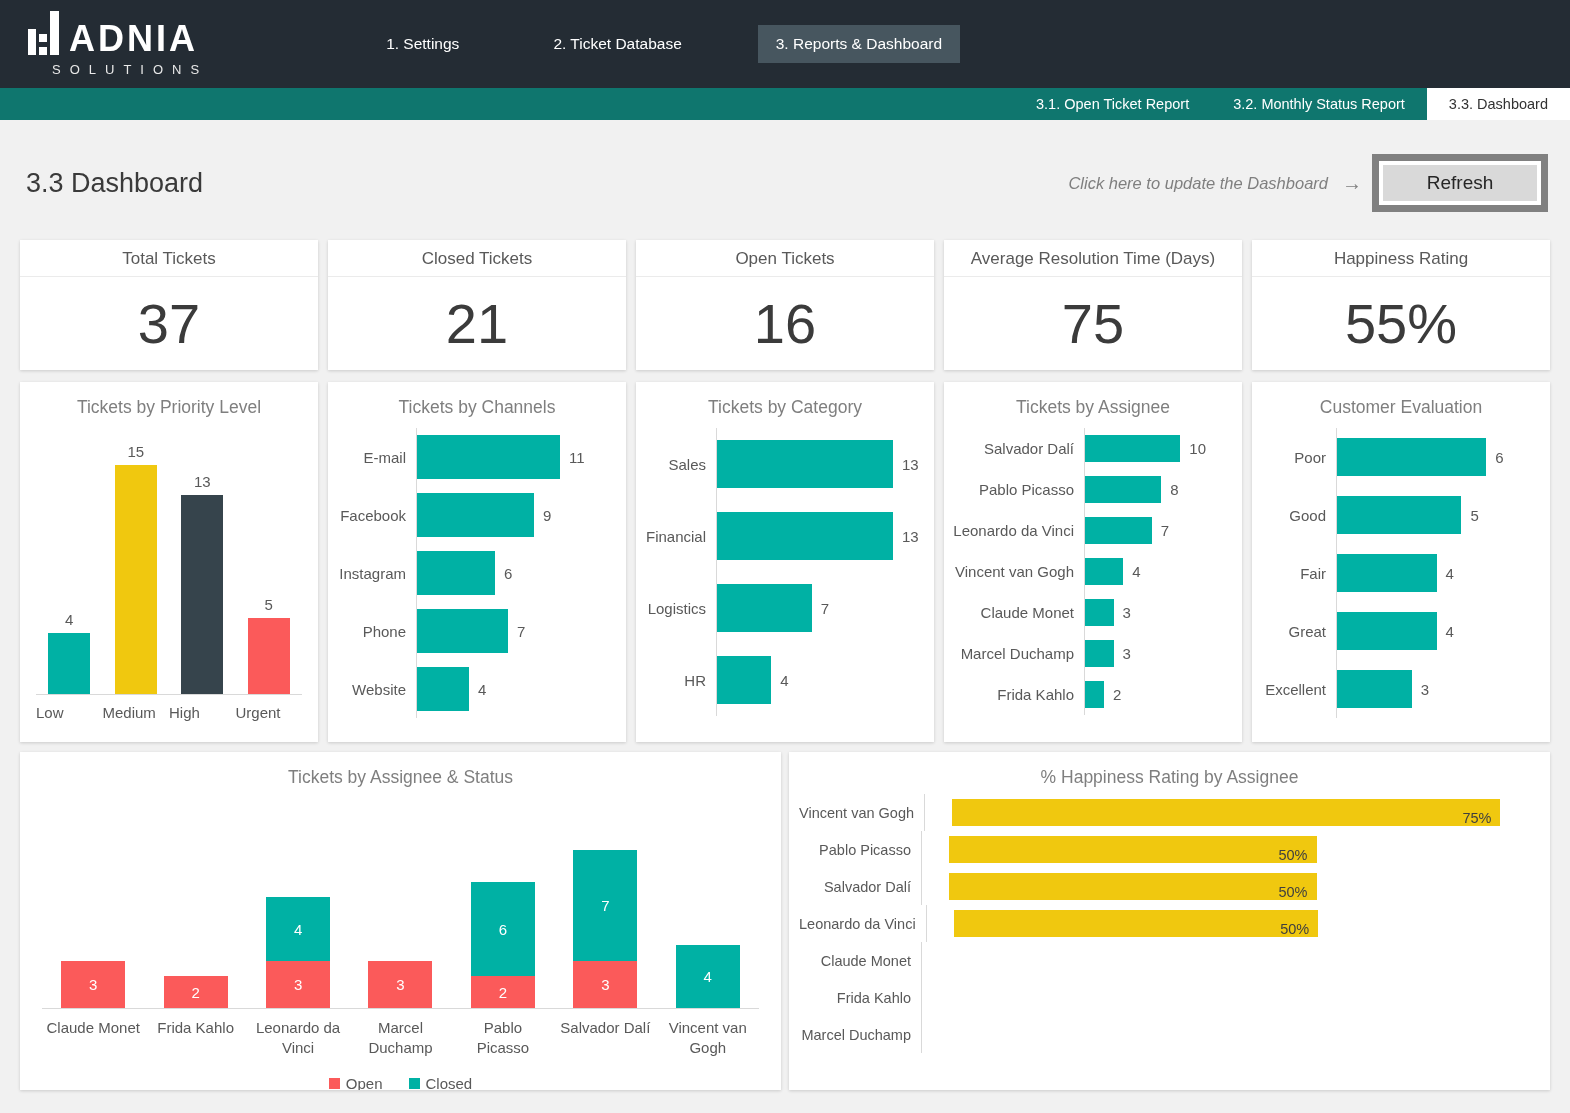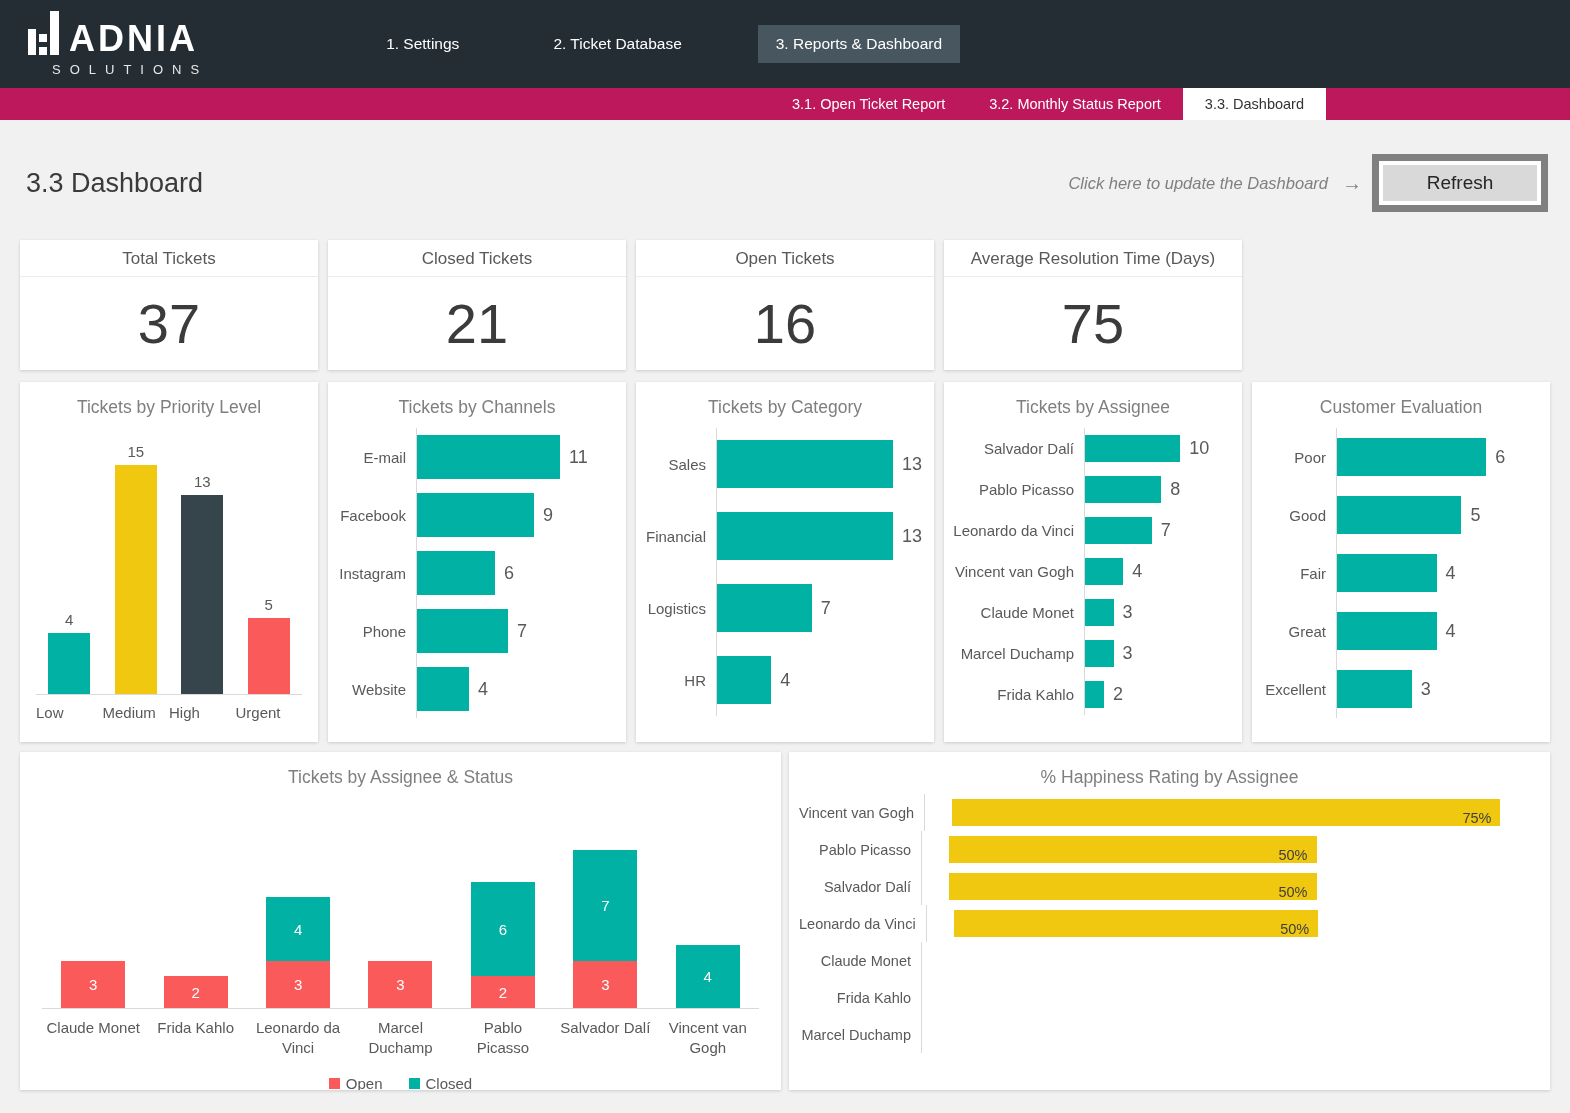--- a/index.html
+++ b/index.html
@@ -16,21 +16,21 @@
   .logo-icon .b1 { width:8px; height:26px; background:#fff; }
   .logo-icon .bcol { display:flex; flex-direction:column; gap:5px; }
   .logo-icon .bcol div { width:8px; height:8px; background:#fff; }
   .logo-icon .b3 { width:9px; height:44px; background:#fff; }
   .logo-name { color:#fff; font-size:36px; font-weight:bold; letter-spacing:3px; line-height:0.9; }
   .logo-sub { color:#E9E9E9; font-size:13px; letter-spacing:9px; margin-top:7px; padding-left:24px; }
   .nav { display:flex; align-items:center; margin-left:160px; gap:58px; }
   .nav-item { color:#fff; font-size:15.5px; padding:10px 18px; cursor:pointer; white-space:nowrap; }
   .nav-item.active { background:#47565F; }
   
-  .subnav { height:32px; background:#be185d; display:flex; justify-content:flex-end; padding-right:244px; }
+  .subnav { height:32px; background:#0f766e; display:flex; justify-content:flex-end; }
   .subnav-item { color:#fff; font-size:14.5px; line-height:32px; padding:0 22px; cursor:pointer; white-space:nowrap; }
   .subnav-item.active { background:#fff; color:#333; }
   
   .page-head { display:flex; justify-content:space-between; align-items:center; padding:34px 22px 0 26px;gap:16px; }
   .page-title { font-size:27px; color:#3A3A3A; font-weight:normal; }
   .refresh-zone { display:flex; align-items:center; }
   .refresh-hint { font-style:italic; font-size:16.5px; color:#7F7F7F; }
   .arrow { color:#7F7F7F; font-size:20px; margin:0 10px 0 14px; }
   .refresh-btn { width:176px; height:58px; background:#D9D9D9; border:7px solid #808080;
     box-shadow:inset 0 0 0 4px #fff; display:flex; align-items:center; justify-content:center;
@@ -55,21 +55,21 @@
   .vval { font-size:15px; color:#595959; margin-bottom:5px; }
   .vbar { width:42px; }
   .vcats { display:flex; border-top:1px solid #D9D9D9; padding-top:9px; }
   .vcat { flex:1; font-size:15px; color:#595959; }
   
   .hwrap { padding:10px 14px 0 8px; }
   .hrow { display:flex; align-items:center; }
   .hlabel { text-align:right; padding-right:10px; color:#595959; font-size:15px; white-space:nowrap; }
   .htrack { flex:1; height:100%; border-left:1px solid #D9D9D9; display:flex; align-items:center; }
   .hbar { flex:0 0 auto; }
-  .hval { margin-left:9px; font-size:18px; color:#595959; }
+  .hval { margin-left:9px; font-size:15px; color:#595959; }
   .hval-in { color:#3F3F3F; font-size:14.5px; padding-right:9px; margin-left:auto; }
   [data-chart="channels"] .hrow { height:58px; }
   [data-chart="channels"] .hlabel { flex:0 0 80px; }
   [data-chart="channels"] .hbar { height:44px; }
   [data-chart="category"] .hrow { height:72px; }
   [data-chart="category"] .hlabel { flex:0 0 72px; }
   [data-chart="category"] .hbar { height:48px; }
   [data-chart="assignee"] .hrow { height:41px; }
   [data-chart="assignee"] .hlabel { flex:0 0 132px; }
   [data-chart="assignee"] .hbar { height:27px; }
@@ -142,20 +142,24 @@
     <div class="kpi-value">21</div>
   </div>
   <div class="card kpi-card">
     <div class="kpi-label">Open Tickets</div>
     <div class="kpi-value">16</div>
   </div>
   <div class="card kpi-card">
     <div class="kpi-label">Average Resolution Time (Days)</div>
     <div class="kpi-value">75</div>
   </div>
+  <div class="card kpi-card">
+    <div class="kpi-label">Happiness Rating</div>
+    <div class="kpi-value">55%</div>
+  </div>
 </div>
 
 <div class="chart-grid">
   <div class="card chart-card">
     <div class="chart-title">Tickets by Priority Level</div>
     <div class="vwrap" data-chart="priority">
         <div class="vplot">
           <div class="vcol">
             <div class="vval">4</div>
             <div class="vbar" style="height: 24.2667%; background: rgb(0, 177, 164);"></div>

